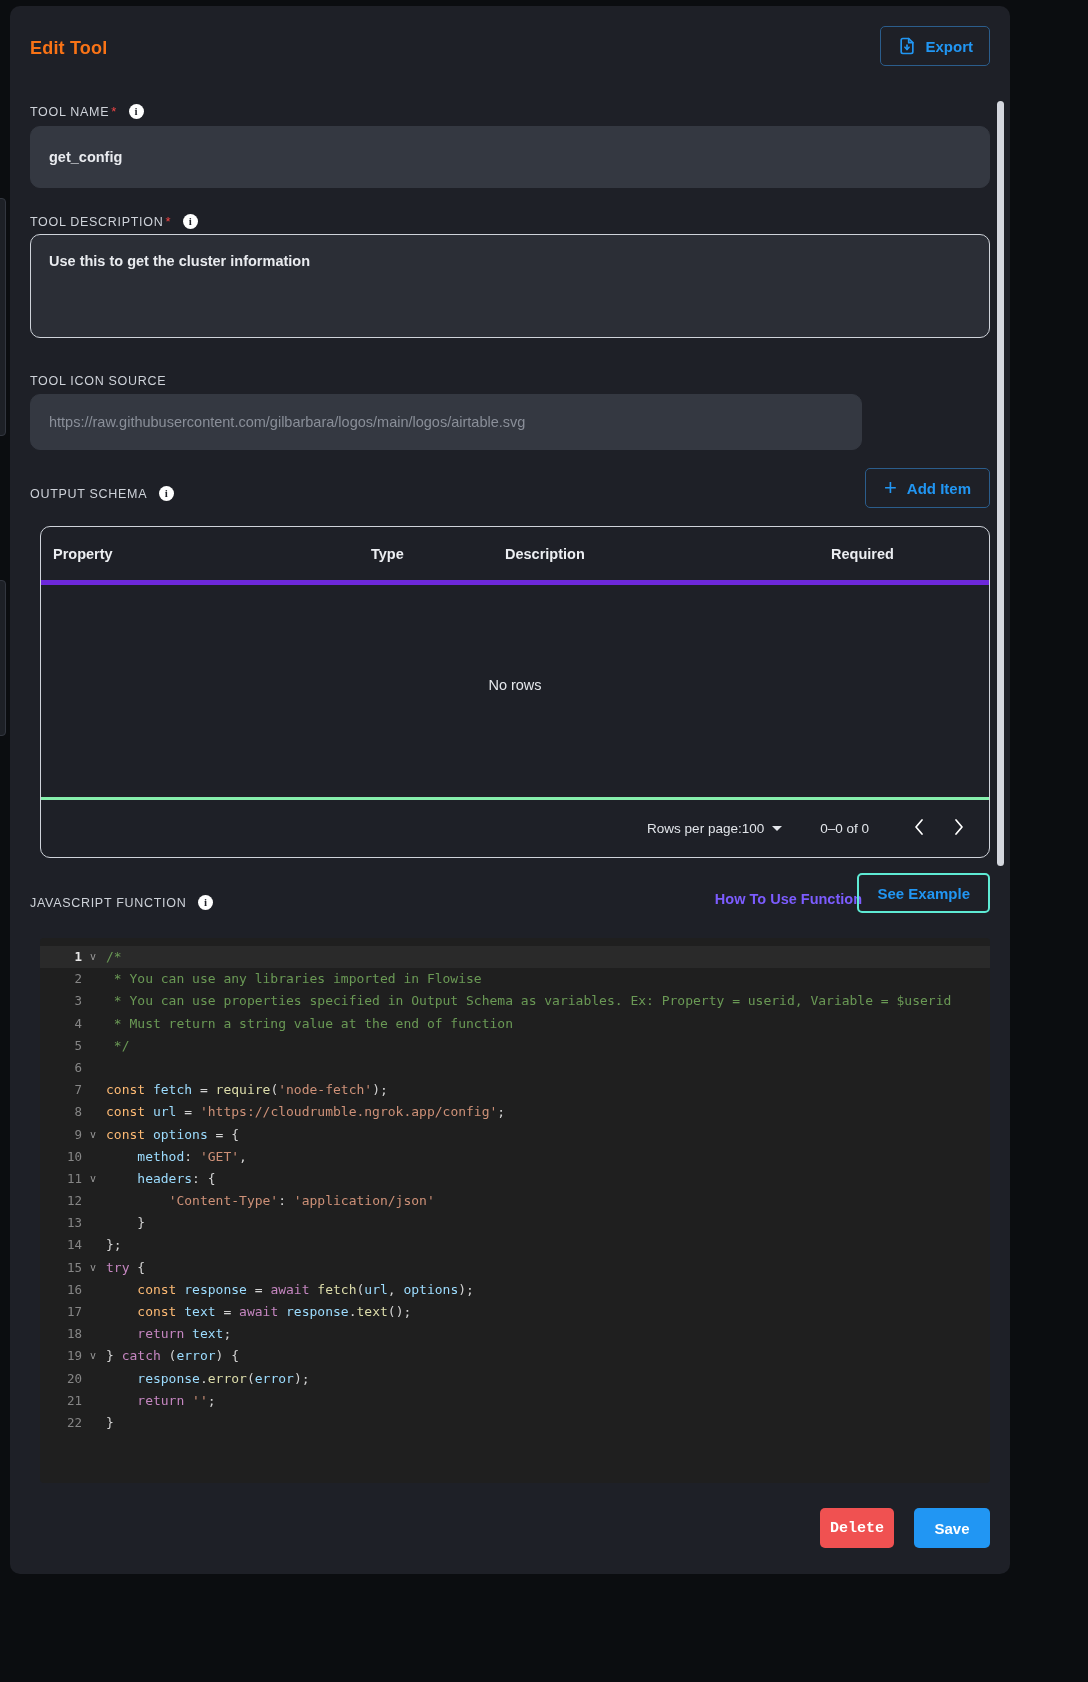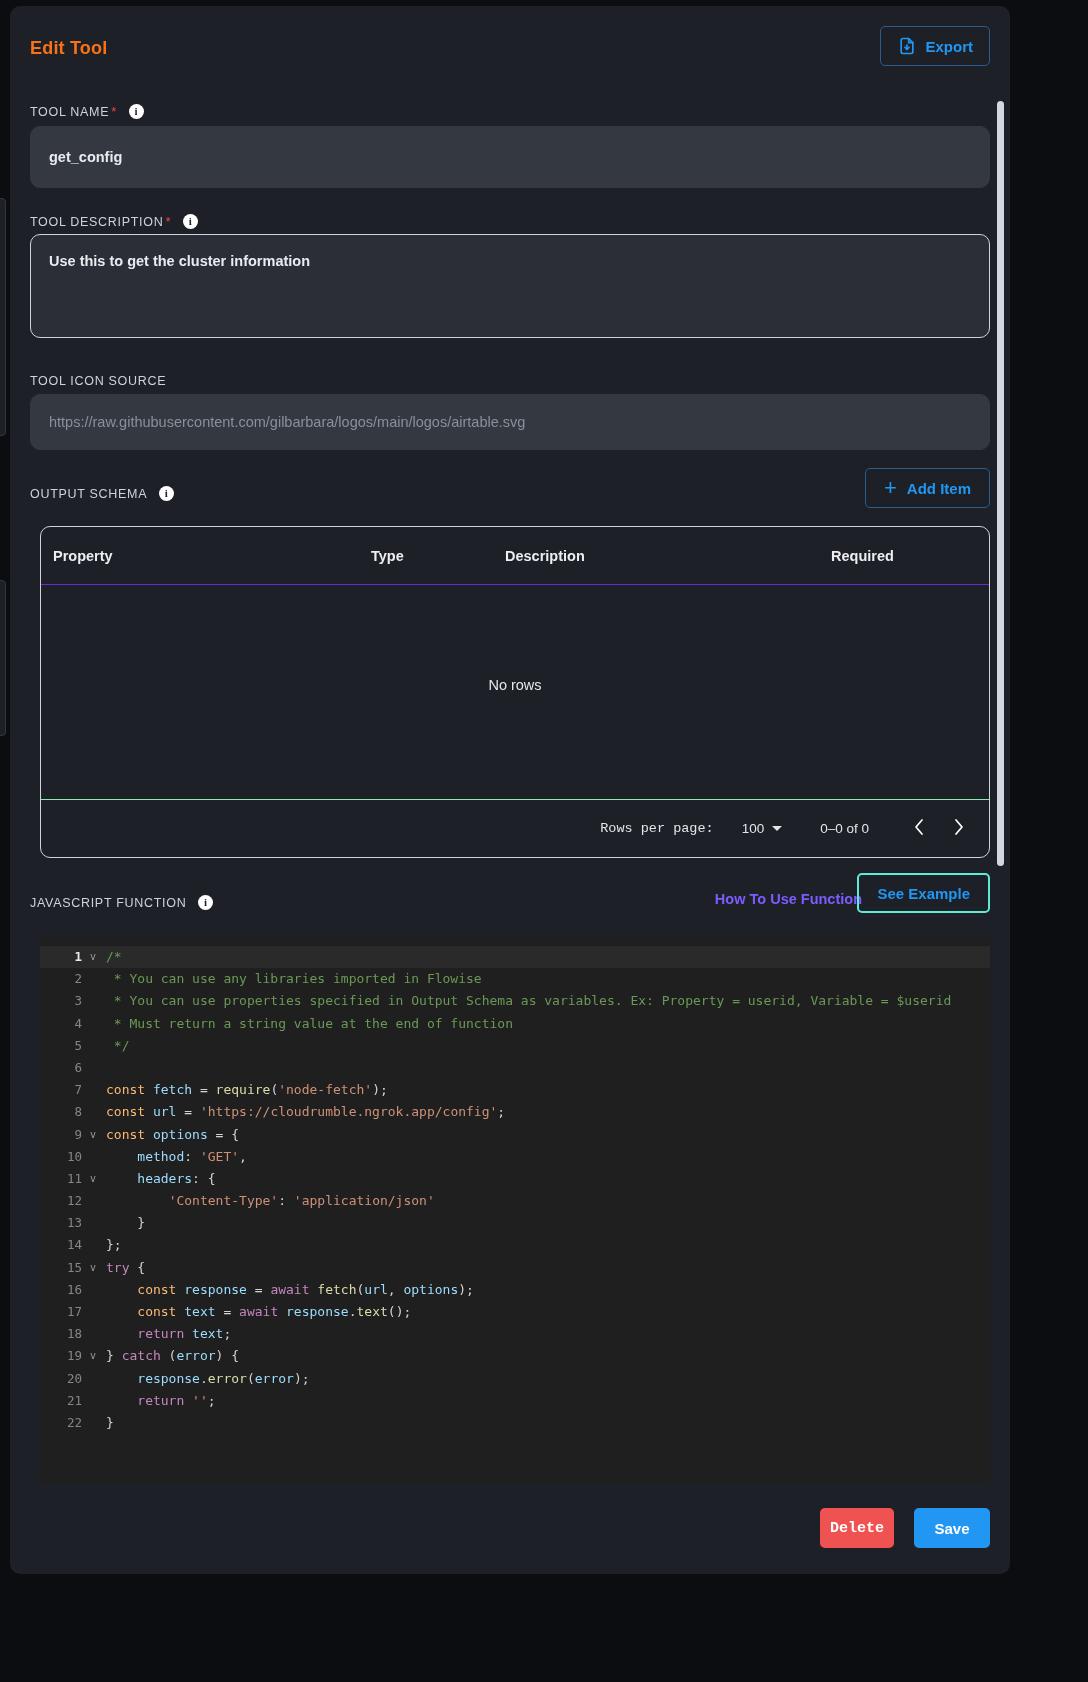--- a/index.html
+++ b/index.html
@@ -149,48 +149,48 @@
     left: 30px; top: 520px;
     width: 950px; height: 332px;
     border: 1px solid #cfd3da;
     border-radius: 10px;
     overflow: hidden;
     background: #1e2027;
   }
   .thead {
     position: relative;
     height: 58px;
-    border-bottom: 1px solid #6d28d9;
+    border-bottom: 5px solid #6d28d9;
     display: flex; align-items: center;
   }
   .th {
     font-size: 14.5px; font-weight: bold; color: #eceef2;
     position: absolute;
   }
   .tbody {
     position: relative;
     height: 215px;
-    border-bottom: 1px solid #86efac;
+    border-bottom: 3px solid #86efac;
   }
   .no-rows {
     position: absolute;
     left: 0; right: 0; top: 92px;
     text-align: center;
     font-size: 14.5px;
     color: #e6e8ec;
   }
   .tfoot {
     position: relative;
     height: 57px;
     display: flex; align-items: center; justify-content: flex-end;
     padding-right: 10px;
     gap: 0;
   }
   .tfoot span, .tfoot div { font-size: 13.5px; color: #e2e5ea; }
-  .rpp-label { margin-right: 28px; font-family: Liberation Mono, monospace; }
+  .rpp-label { margin-right: 0; }
   .rpp-select {
     display: flex; align-items: center; gap: 8px;
     cursor: pointer; margin-right: 38px;
   }
   .caret {
     width: 0; height: 0;
     border-left: 5px solid transparent;
     border-right: 5px solid transparent;
     border-top: 5px solid #e2e5ea;
   }
@@ -333,21 +333,21 @@
     <div class="field-label" style="left:20px; top:208px;">
       <span>TOOL DESCRIPTION</span>
       <span class="req-star">*</span>
       <span class="info-icon">i</span>
     </div>
     <textarea class="textarea-box" style="left: 20px; top: 228px; width: 960px; height: 104px;">Use this to get the cluster information</textarea>
 
     <div class="field-label" style="left:20px; top:368px;">
       <span>TOOL ICON SOURCE</span>
     </div>
-    <input class="input-box" style="left: 20px; top: 388px; width: 960px; height: 56px; font-weight: normal;" placeholder="https://raw.githubusercontent.com/gilbarbara/logos/main/logos/airtable.svg">
+    <input class="input-box" style="left: 20px; top: 388px; width: 832px; height: 56px; font-weight: normal;" placeholder="https://raw.githubusercontent.com/gilbarbara/logos/main/logos/airtable.svg">
 
     <div class="field-label" style="left:20px; top:480px;">
       <span>OUTPUT SCHEMA</span>
       <span class="info-icon">i</span>
     </div>
     <button class="addi-btn" style="right:20px; top:462px;">
       <span class="plus-glyph">+</span>
       <span>Add Item</span>
     </button>
 

